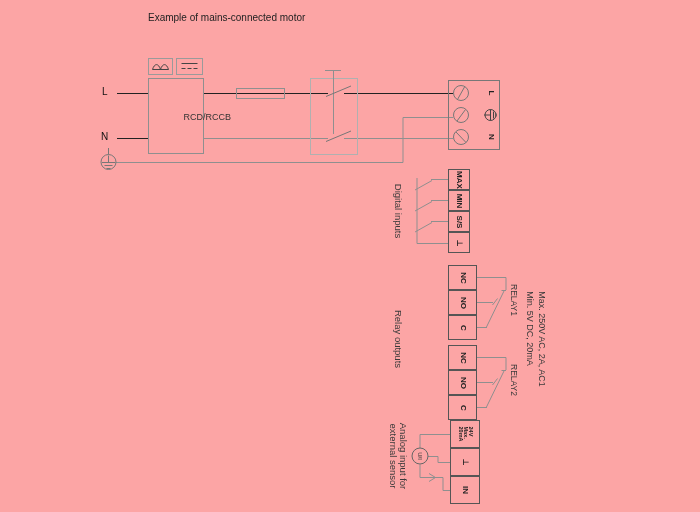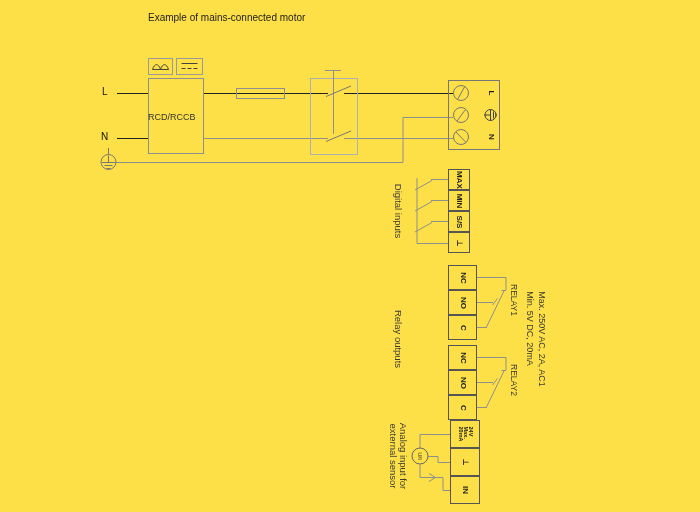--- a/index.html
+++ b/index.html
@@ -1,17 +1,17 @@
 <!DOCTYPE html>
 <html><head>
 <meta charset="utf-8">
 <style>
   html,body{margin:0;padding:0;background:#fff;}
   #stage{
-    position:relative;width:700px;height:512px;background:#fde047;overflow:hidden;
+    position:relative;width:700px;height:512px;background:#fca5a5;overflow:hidden;
     font-family:"Liberation Sans","DejaVu Sans",sans-serif;color:#333;
   }
   #wires{position:absolute;left:0;top:0;pointer-events:none;}
   .txt{position:absolute;white-space:nowrap;color:#333;}
   .rot{position:absolute;transform:translate(-50%,-50%) rotate(90deg);white-space:nowrap;color:#333;}
   .rotblock{position:absolute;transform:translate(-50%,-50%) rotate(90deg);color:#333;}
   .rotblock span{display:block;white-space:nowrap;}
   .tbox{
     position:absolute;box-sizing:border-box;border:1px solid #555;background:transparent;
   }
@@ -135,21 +135,21 @@
       <circle cx="420" cy="456" r="8"></circle>
     </g>
   </svg>
 
   <div class="txt title" style="left:148px;top:12px;">
     <span style="display:block;">Example of mains-connected motor</span>
   </div>
 
   <span class="txt" style="left:102px;top:86px;font-size:10px;color:#111;">L</span>
   <span class="txt" style="left:101px;top:131px;font-size:10px;color:#111;">N</span>
-  <div class="txt" style="left:148px;top:112px;width:55px;text-align:left;font-size:9px;">RCD/RCCB</div>
+  <div class="txt" style="left:148px;top:112px;width:55px;text-align:right;font-size:9px;padding-left:28px;">RCD/RCCB</div>
 
   <div class="tbox" style="left:448px;top:80px;width:52px;height:70px;border-color:#777;"></div>
   <span class="rot tlabel" style="left:490.5px;top:93px;">L</span>
   <span class="rot tlabel" style="left:490.5px;top:137px;">N</span>
 
   <div class="tbox" style="left:448px;top:169px;width:22px;height:21px;">
     <span class="rot tlabel">MAX</span>
   </div>
   <div class="tbox" style="left:448px;top:190px;width:22px;height:21px;">
     <span class="rot tlabel">MIN</span>

